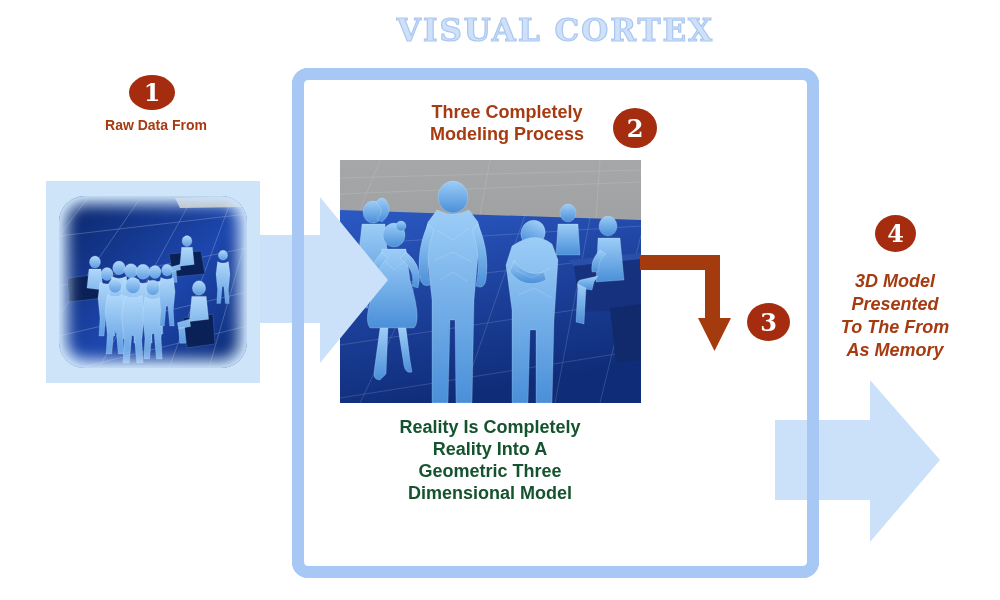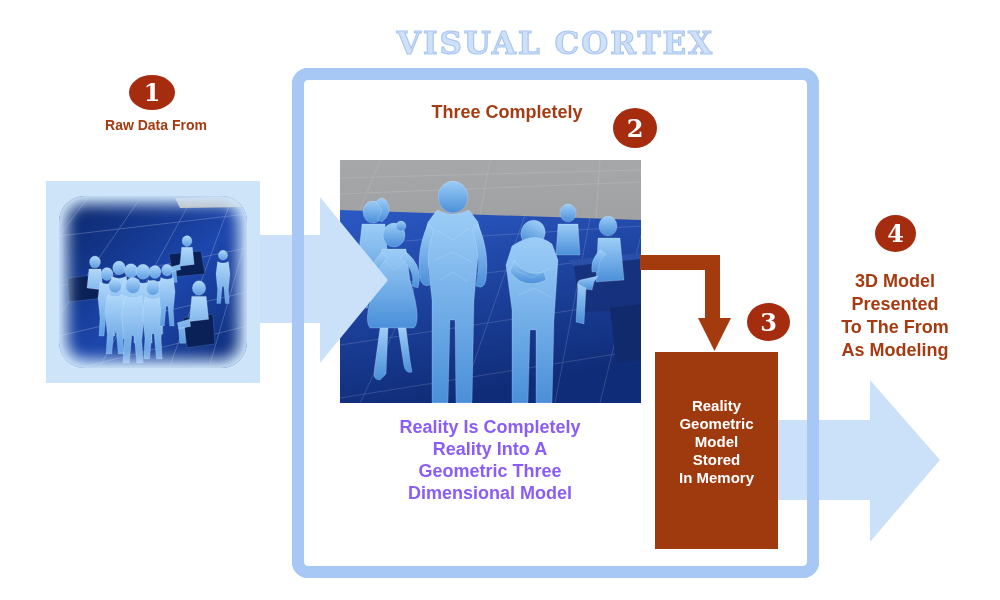--- a/index.html
+++ b/index.html
@@ -1,20 +1,20 @@
 <!DOCTYPE html>
 <html><head>
 <meta charset="utf-8">
 <style>
   html,body{margin:0;padding:0;background:#ffffff;}
   .stage{position:relative;width:1000px;height:600px;background:#ffffff;overflow:hidden;
          font-family:"Liberation Sans",sans-serif;}
 
   
-  .title{position:absolute;left:292px;top:27px;width:527px;text-align:center;
+  .title{position:absolute;left:292px;top:14px;width:527px;text-align:center;
          font-family:"DejaVu Serif",serif;font-weight:bold;font-size:31px;line-height:32px;
          letter-spacing:2px;color:#cfe0f9;-webkit-text-stroke:1.2px #aac7f0;z-index:50;}
 
   
   .big-box{position:absolute;left:292px;top:68px;width:527px;height:510px;box-sizing:border-box;
            background:#ffffff;border:12px solid #a7c8f4;border-radius:16px;z-index:5;}
   .box-border{position:absolute;left:292px;top:68px;width:527px;height:510px;box-sizing:border-box;
            background:transparent;border:12px solid #a7c8f4;border-radius:16px;z-index:40;pointer-events:none;}
 
   
@@ -46,22 +46,22 @@
          font-family:"DejaVu Serif",serif;font-weight:bold;font-size:24px;}
   .b1{left:129px;top:75px;width:46px;height:35px;}
   .b2{left:613px;top:108px;width:44px;height:40px;}
   .b3{left:747px;top:303px;width:43px;height:38px;}
   .b4{left:875px;top:215px;width:41px;height:37px;}
 
   
   .lbl{position:absolute;text-align:center;font-weight:bold;color:#a63b11;z-index:50;}
   .lbl1{left:41px;top:114px;width:230px;font-size:14px;line-height:22px;}
   .lbl2{left:392px;top:101px;width:230px;font-size:18px;line-height:22px;}
-  .caption{left:368px;top:416px;width:244px;font-size:18px;line-height:22px;color:#8b5cf6;}
-  .lbl4{left:823px;top:270px;width:144px;font-size:18px;line-height:23px;}
+  .caption{left:368px;top:416px;width:244px;font-size:18px;line-height:22px;color:#14532d;}
+  .lbl4{left:823px;top:270px;width:144px;font-size:18px;line-height:23px;font-style:italic;}
 </style>
 </head>
 <body>
 
 <div class="stage">
 
   <div class="title">VISUAL CORTEX</div>
 
   <div class="big-box"></div>
 
@@ -214,50 +214,44 @@
   </svg>
 
   <svg class="arrow-svg elbow" width="92" height="97" viewBox="0 0 92 97" xmlns="http://www.w3.org/2000/svg">
     <path d="M0,0 L80,0 L80,63 L91,63 L74.5,96 L58,63 L65,63 L65,15 L0,15 Z" fill="#a43b0f"></path>
   </svg>
 
   <svg class="arrow-svg arrow-right" width="166" height="162" viewBox="0 0 166 162" xmlns="http://www.w3.org/2000/svg">
     <path d="M0,40 L95,40 L95,0 L165,80 L95,162 L95,120 L0,120 Z" fill="#cbe1fa"></path>
   </svg>
 
-  <div class="memory-box">
-    <div class="mline">Reality</div>
-    <div class="mline">Geometric</div>
-    <div class="mline">Model</div>
-    <div class="mline">Stored</div>
-    <div class="mline">In Memory</div>
-  </div>
 
   <div class="box-border"></div>
 
   <div class="badge b1">1</div>
   <div class="badge b2">2</div>
   <div class="badge b3">3</div>
   <div class="badge b4">4</div>
 
   <div class="lbl lbl1">
     <div>Raw Data From</div>
   </div>
 
   <div class="lbl lbl2">
     <div>Three Completely</div>
+    <div>Modeling Process</div>
   </div>
 
   <div class="lbl caption">
     <div>Reality Is Completely</div>
     <div>Reality Into A</div>
     <div>Geometric Three</div>
     <div>Dimensional Model</div>
   </div>
 
   <div class="lbl lbl4">
     <div>3D Model</div>
     <div>Presented</div>
     <div>To The From</div>
-    <div>As Modeling</div>
+    <div>As Memory</div>
   </div>
 
 </div>
 
 </body></html>

